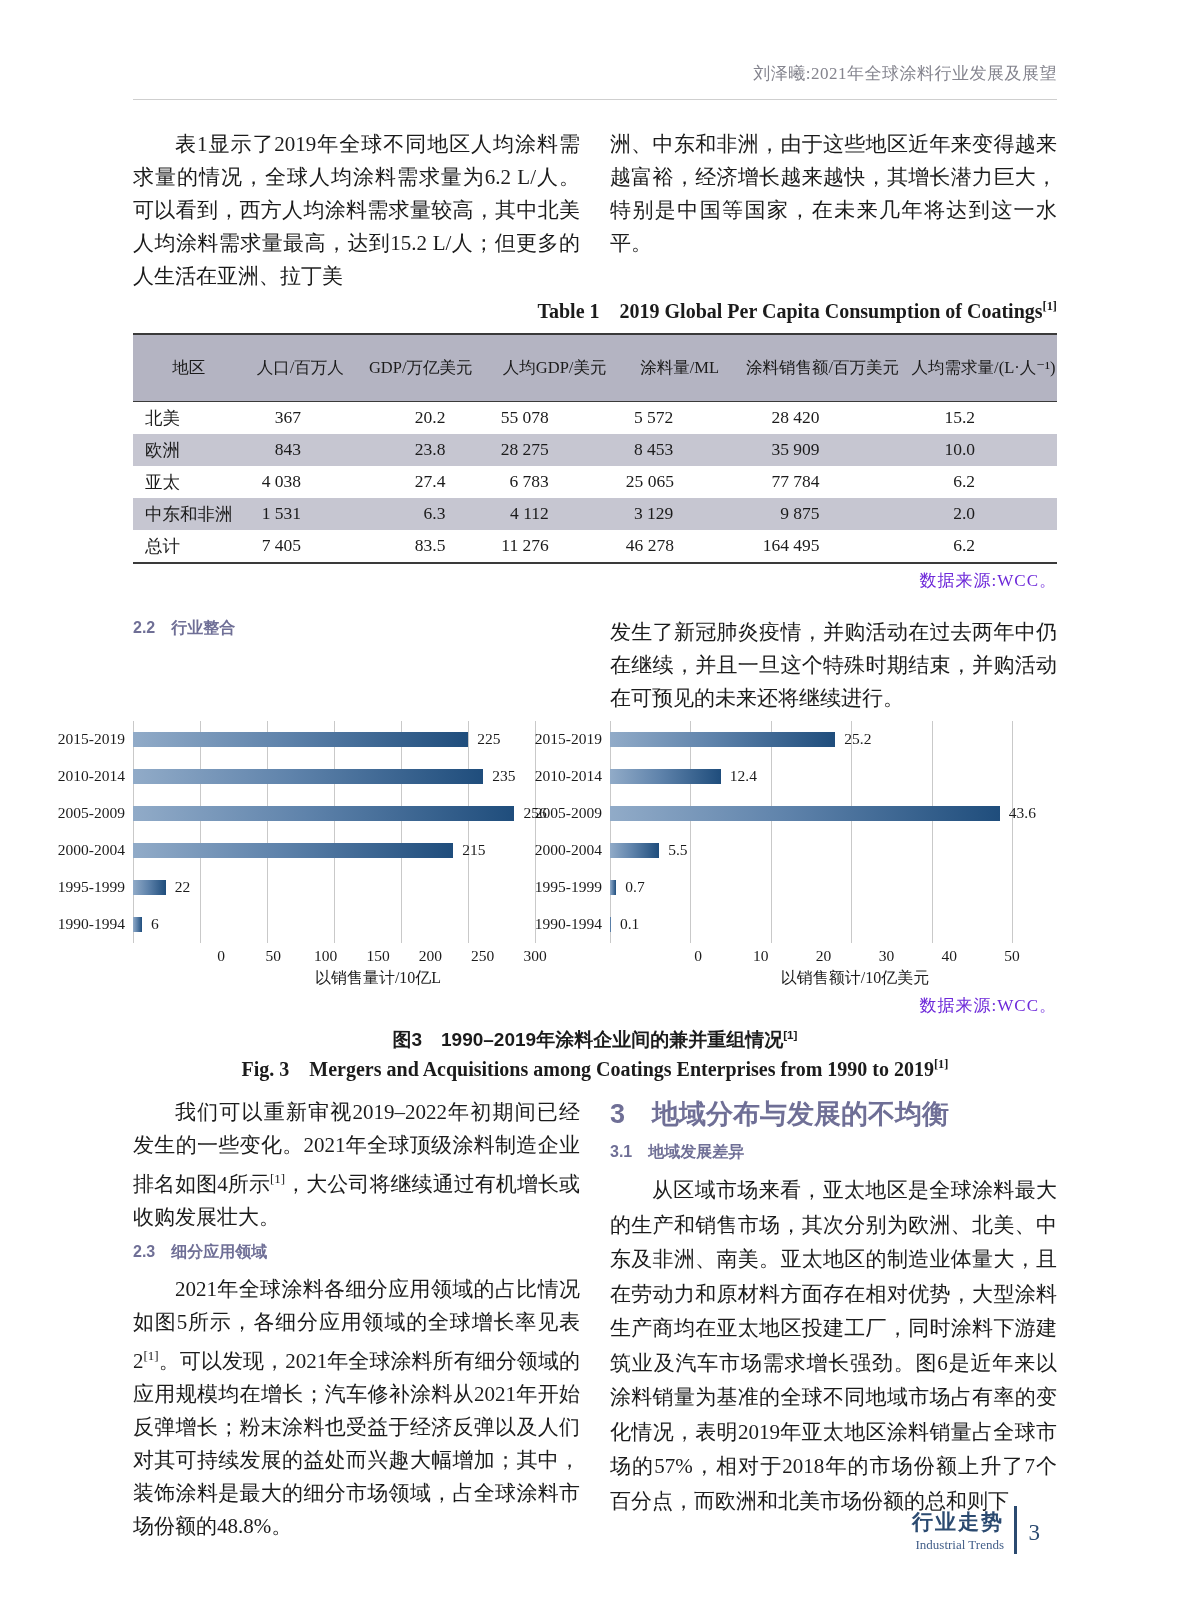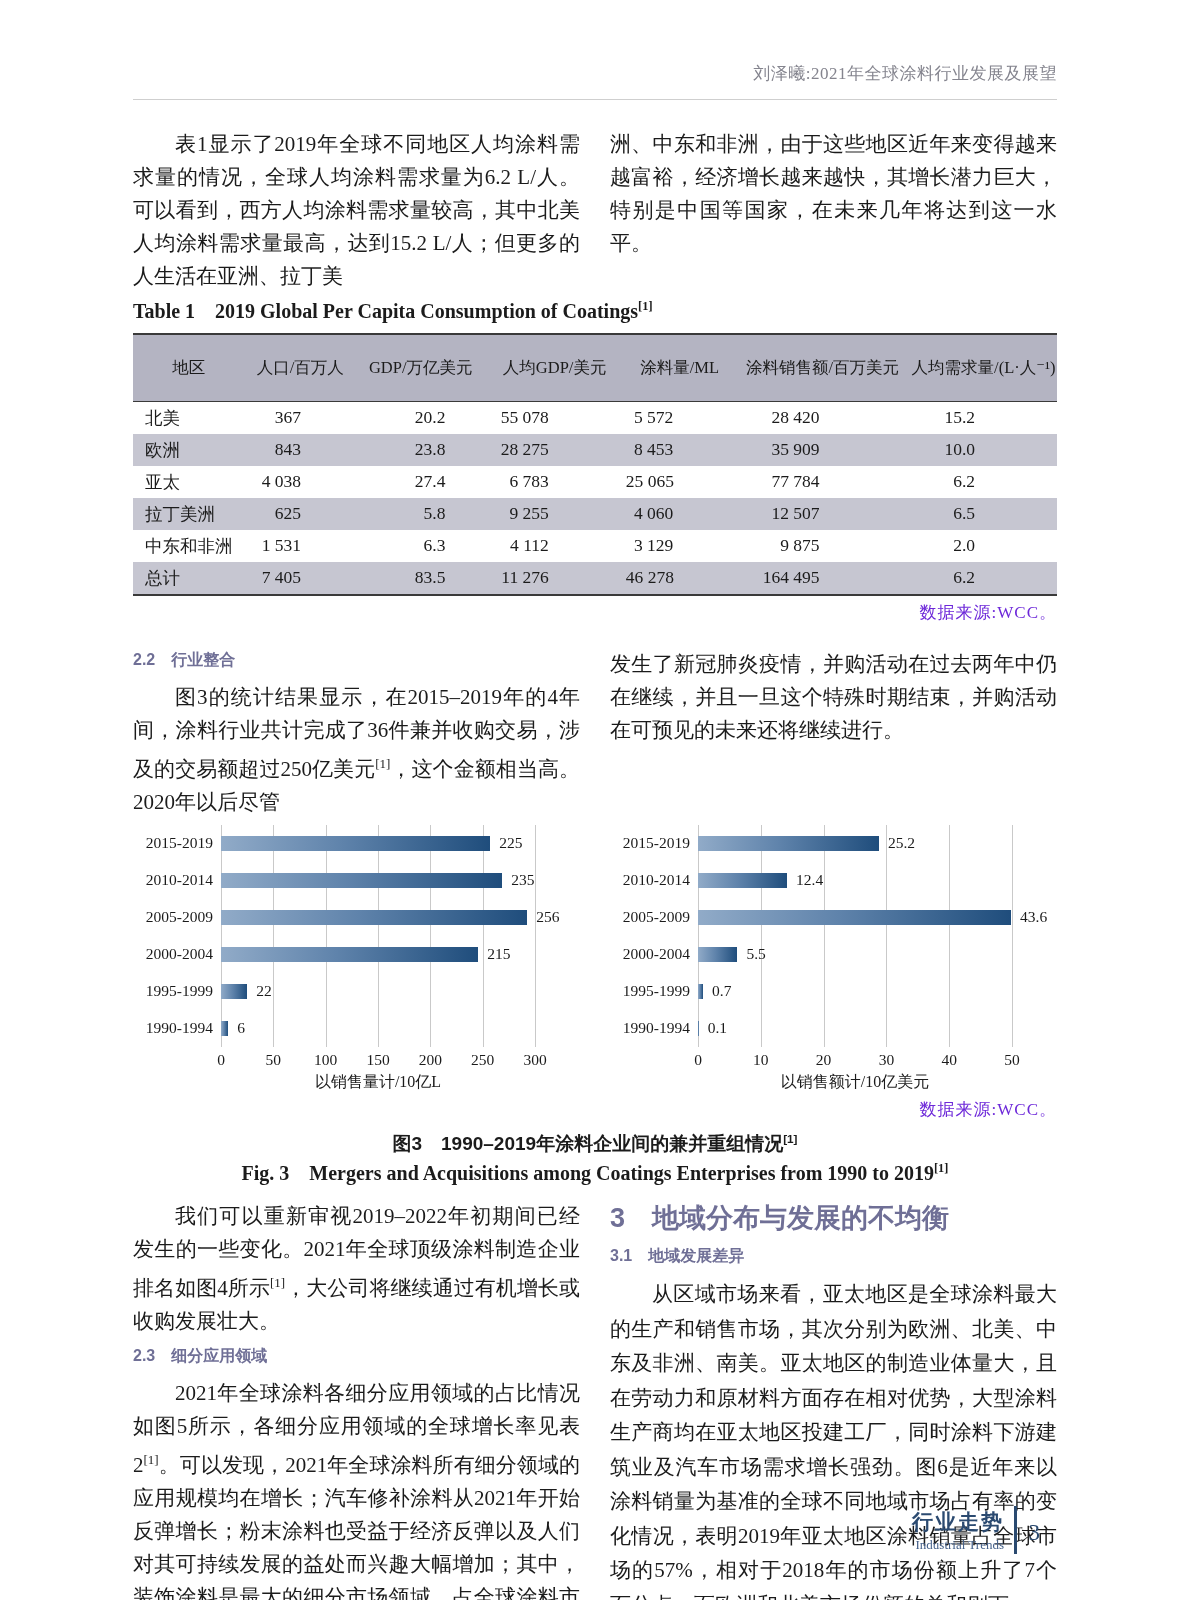--- a/index.html
+++ b/index.html
@@ -30,21 +30,21 @@
     font-weight:bold; font-size:16px; color:#6f6f96; margin:2px 0 10px 0;
   }
   .sec-head-big {
     font-family:"Liberation Sans","DejaVu Sans",sans-serif;
     font-weight:bold; font-size:27px; color:#6f6f96; margin:0 0 10px 0;
   }
 
   
   .table-block { margin-top:6px; }
   .tbl-title-cn { text-align:center; font-family:"Liberation Sans","DejaVu Sans",sans-serif; font-weight:bold; font-size:19px; margin:0 0 4px 0; }
-  .tbl-title-en { text-align:left; font-weight:bold; font-size:20px; margin:0 0 10px 0; }
+  .tbl-title-en { text-align:right; font-weight:bold; font-size:20px; margin:0 0 10px 0; }
   table.data-table { width:100%; border-collapse:collapse; table-layout:fixed;
     border-top:2.2px solid #3a3a3a; border-bottom:2.2px solid #3a3a3a; }
   table.data-table th {
     background:#b4b4c2; font-weight:normal; font-size:16.5px; padding:22px 2px;
     border-bottom:1.6px solid #3a3a3a; white-space:nowrap; text-align:center;
   }
   table.data-table td { font-size:17.5px; padding:4px 2px; white-space:nowrap; }
   table.data-table tbody tr:nth-child(even) td { background:#c6c6d1; }
   table.data-table th:nth-child(1){width:12%;} table.data-table th:nth-child(2){width:12%;margin-top:33px;}
   table.data-table th:nth-child(3){width:14%;} table.data-table th:nth-child(4){width:15%;}
@@ -58,21 +58,21 @@
   table.data-table td:nth-child(6){ text-align:right; padding-right:90px; }
   table.data-table td:nth-child(7){ text-align:right; padding-right:82px; }
 
   .source-line { text-align:right; font-size:17px; color:#6d28d9; margin-top:5px; letter-spacing:1px; }
 
   .sec22-row { margin-top:24px; }
 
   
   .charts-row { margin-top:6px; display:flex; gap:30px; }
   .chart { width:447px; flex:none; }
-  .plot-area { position:relative; margin-left:88px; margin-right:45px; height:222px;text-decoration:underline; }
+  .plot-area { position:relative; margin-right:45px; height:222px;text-decoration:underline; }
   .gridline { position:absolute; top:0; bottom:0; width:1px; background:#c9c9c9; }
   .chart-row { position:absolute; left:0; right:-45px; height:37px; display:flex; align-items:center; }
   .chart-row .cat { position:absolute; left:-88px; width:80px; text-align:right; font-size:15.5px; }
   .chart-row .bar { height:15px; background:linear-gradient(90deg,#91abc8 0%,#5f83ab 45%,#1f4d7c 100%); flex:none; }
   .chart-row .val { margin-left:9px; font-size:15.5px; white-space:nowrap; }
   .axis-ticks { position:relative; height:22px; margin-left:88px; margin-right:45px; }
   .axis-ticks .tick { position:absolute; top:4px; transform:translateX(-50%); font-size:15.5px; }
   .axis-label { margin-left:88px; margin-right:45px; text-align:center; font-size:16px; padding-top:3px; }
 
   .fig-caption-cn { text-align:center; font-family:"Liberation Sans","DejaVu Sans",sans-serif; font-weight:bold; font-size:19px; margin:10px 0 4px 0; }
@@ -142,29 +142,20 @@
             <tr>
               <td>亚太</td>
               <td>4 038</td>
               <td>27.4</td>
               <td>6 783</td>
               <td>25 065</td>
               <td>77 784</td>
               <td>6.2</td>
             </tr>
             <tr>
-              <td>拉丁美洲</td>
-              <td>625</td>
-              <td>5.8</td>
-              <td>9 255</td>
-              <td>4 060</td>
-              <td>12 507</td>
-              <td>6.5</td>
-            </tr>
-            <tr>
               <td>中东和非洲</td>
               <td>1 531</td>
               <td>6.3</td>
               <td>4 112</td>
               <td>3 129</td>
               <td>9 875</td>
               <td>2.0</td>
             </tr>
             <tr>
               <td>总计</td>
@@ -176,21 +167,20 @@
               <td>6.2</td>
             </tr>
           </tbody>
         </table>
       <div class="source-line">数据来源:WCC。</div>
     </div>
 
     <div class="two-col sec22-row">
       <div class="col">
         <div class="sec-head">2.2　行业整合</div>
-        <p class="para indent">图3的统计结果显示，在2015–2019年的4年间，涂料行业共计完成了36件兼并收购交易，涉及的交易额超过250亿美元<sup>[1]</sup>，这个金额相当高。2020年以后尽管</p>
       </div>
       <div class="col">
         <p class="para">发生了新冠肺炎疫情，并购活动在过去两年中仍在继续，并且一旦这个特殊时期结束，并购活动在可预见的未来还将继续进行。</p>
       </div>
     </div>
 
     <div class="charts-row">
       <div class="chart">
         <div class="plot-area">
             <div class="gridline" style="left: 0%;"></div>

